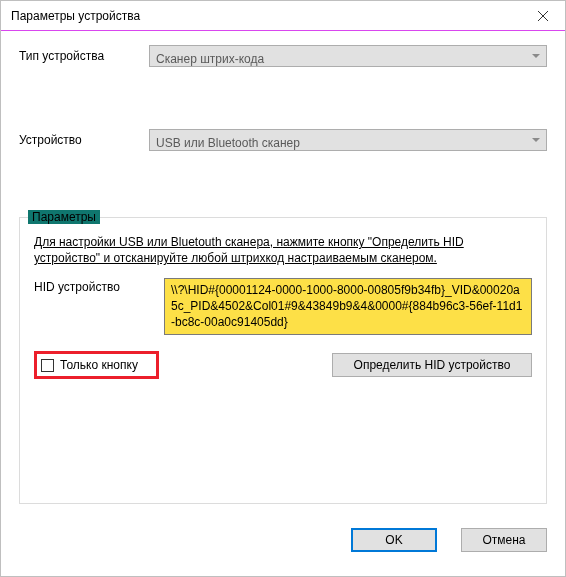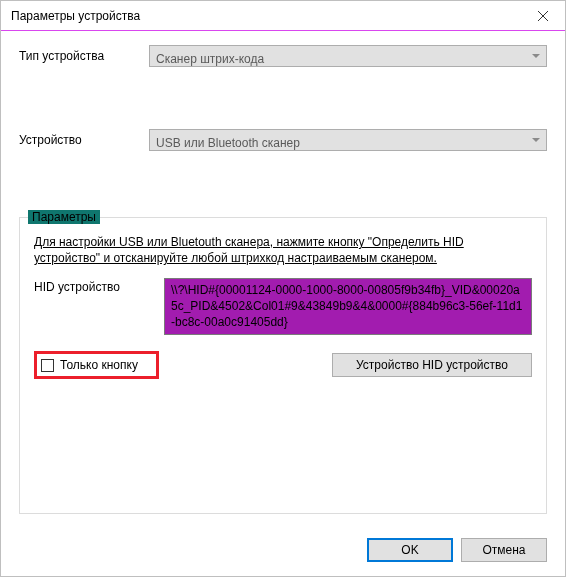--- a/index.html
+++ b/index.html
@@ -112,21 +112,21 @@
     width: 130px;
     padding-top: 2px;
   }
   .hid-box {
     flex: 1;
     border: 1px solid #7a7a7a;
     padding: 4px 6px;
     font-size: 12px;
     line-height: 1.3;
     min-height: 48px;
-    background: #a21caf;
+    background: #fde047;
     word-break: break-all;
   }
 
   .action-row {
     display: flex;
     align-items: center;
     margin-top: 16px;
   }
   .checkbox-area {
     display: flex;
@@ -157,22 +157,22 @@
     cursor: pointer;
     font-family: inherit;
   }
   .btn.wide {
     width: 200px;
   }
 
   .footer {
     display: flex;
     justify-content: flex-end;
-    gap: 8px;
-    padding: 10px 18px 14px 18px;
+    gap: 24px;
+    padding: 10px 18px 24px 18px;
   }
   .footer .btn {
     width: 86px;
     height: 24px;
   }
   .btn.primary {
     border: 2px solid #0078d7;
     background: #e1e1e1;
     padding: 0;
   }
@@ -222,21 +222,21 @@
         </div>
       </div>
 
       <div class="action-row">
         <div class="checkbox-area highlight">
           <div class="checkbox-box"></div>
           <span>Только кнопку</span>
         </div>
         <div class="spacer"></div>
         <button class="btn wide">
-          <span>Устройство HID устройство</span>
+          <span>Определить HID устройство</span>
         </button>
       </div>
 
     </div>
 
   </div>
 
   <div class="footer">
     <button class="btn primary">
       <span>OK</span>

